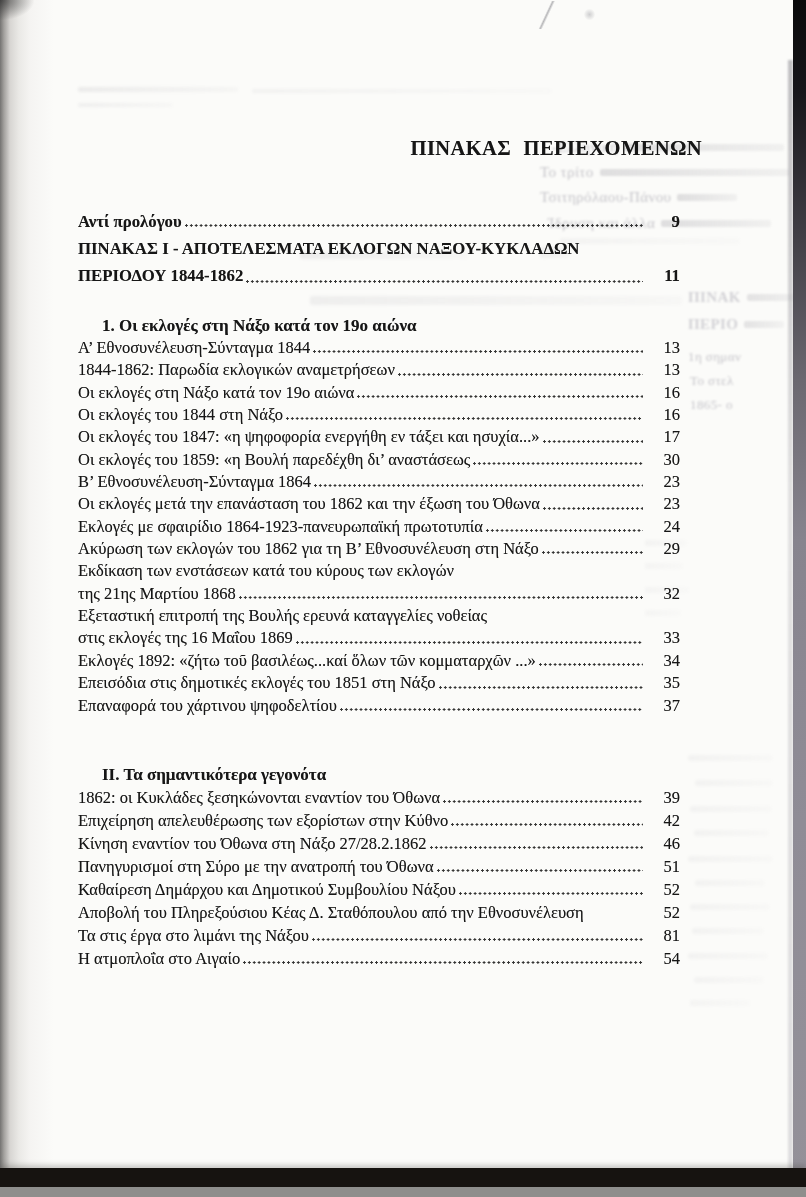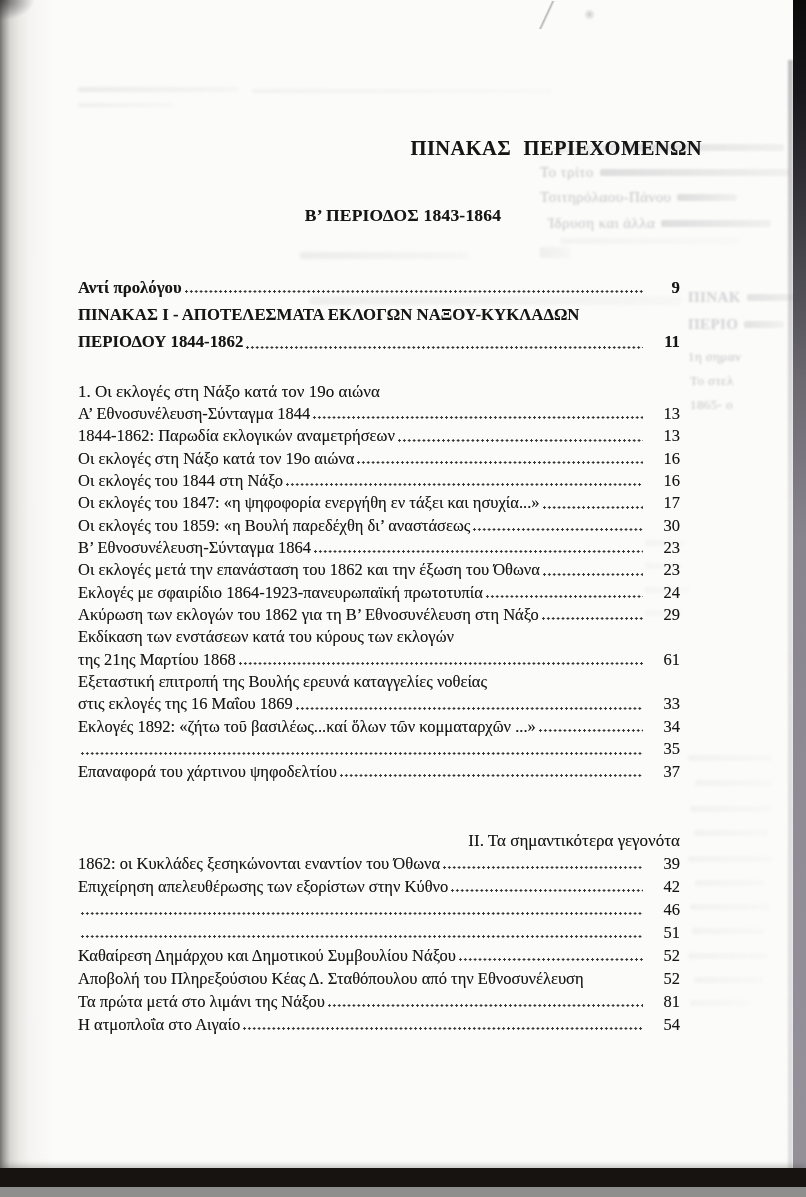--- a/index.html
+++ b/index.html
@@ -40,23 +40,23 @@
   .row .lbl{white-space:nowrap;flex:0 0 auto;}
   .row .dots{flex:1 1 auto;margin:0 3px 0 2px;align-self:stretch;
     background-image:radial-gradient(circle,rgba(25,25,25,.88) 1.05px,rgba(0,0,0,0) 1.35px);
     background-size:4.9px 5px;background-repeat:repeat-x;background-position:left calc(100% - 5px);}
   .row .spacer{flex:1 1 auto;}
   .row .pnum{flex:0 0 34px;text-align:right;white-space:nowrap;}
   #front-rows .row{font-weight:bold;font-size:16.8px;}
   #front-rows .row:nth-child(1){margin-top:50px;height:23px;line-height:23px;}
   #front-rows .row:nth-child(2){margin-top:2px;height:27px;line-height:27px;}
   #front-rows .row:nth-child(3){height:27px;line-height:27px;}
-  .sec-h{font-weight:normal;font-size:17px;line-height:23px;}
+  .sec-h{font-weight:bold;font-size:17px;line-height:23px;margin-left:24px;}
   .sec:nth-of-type(1) .sec-h{margin-top:25px;}
-  .sec:nth-of-type(2) .sec-h{margin-top:46px;text-align:right;}
+  .sec:nth-of-type(2) .sec-h{margin-top:46px;}
   .sec:nth-of-type(2) .row{line-height:23px;height:23px;}
 </style>
 </head>
 <body>
 
 <div class="scan">
   <div class="edge-right-shadow"></div>
   <div class="edge-left"></div>
   <div class="corner-tl"></div>
   <div class="edge-right"></div>
@@ -95,21 +95,20 @@
       <div class="ghost" style="left: 690px; top: 373px; font-size: 13px;">
         <span>Το στελ</span>
       </div>
       <div class="ghost" style="left: 690px; top: 397px; font-size: 13px;">
         <span>1865- ο</span>
       </div>
     </div>
 
   <div class="doc">
     <h1>ΠΙΝΑΚΑΣ ΠΕΡΙΕΧΟΜΕΝΩΝ</h1>
-    <h2>Β’ ΠΕΡΙΟΔΟΣ 1843-1864</h2>
     <div id="front-rows">
         <div class="row">
           <span class="lbl">Αντί προλόγου</span>
           <span class="dots"></span>
           <span class="pnum">9</span>
         </div>
         <div class="row">
           <span class="lbl">ΠΙΝΑΚΑΣ Ι - ΑΠΟΤΕΛΕΣΜΑΤΑ ΕΚΛΟΓΩΝ ΝΑΞΟΥ-ΚΥΚΛΑΔΩΝ</span>
         </div>
         <div class="row">
@@ -170,36 +169,37 @@
             <span class="lbl">Ακύρωση των εκλογών του 1862 για τη Β’ Εθνοσυνέλευση στη Νάξο</span>
             <span class="dots"></span>
             <span class="pnum">29</span>
           </div>
           <div class="row">
             <span class="lbl">Εκδίκαση των ενστάσεων κατά του κύρους των εκλογών</span>
           </div>
           <div class="row">
             <span class="lbl">της 21ης Μαρτίου 1868</span>
             <span class="dots"></span>
-            <span class="pnum">61</span>
+            <span class="pnum">32</span>
           </div>
           <div class="row">
             <span class="lbl">Εξεταστική επιτροπή της Βουλής ερευνά καταγγελίες νοθείας</span>
           </div>
           <div class="row">
             <span class="lbl">στις εκλογές της 16 Μαΐου 1869</span>
             <span class="dots"></span>
             <span class="pnum">33</span>
           </div>
           <div class="row">
             <span class="lbl">Εκλογές 1892: «ζήτω τοῦ βασιλέως...καί ὅλων τῶν κομματαρχῶν ...»</span>
             <span class="dots"></span>
             <span class="pnum">34</span>
           </div>
           <div class="row">
+            <span class="lbl">Επεισόδια στις δημοτικές εκλογές του 1851 στη Νάξο</span>
             <span class="dots"></span>
             <span class="pnum">35</span>
           </div>
           <div class="row">
             <span class="lbl">Επαναφορά του χάρτινου ψηφοδελτίου</span>
             <span class="dots"></span>
             <span class="pnum">37</span>
           </div>
         </div>
         <div class="sec">
@@ -208,39 +208,41 @@
             <span class="lbl">1862: οι Κυκλάδες ξεσηκώνονται εναντίον του Όθωνα</span>
             <span class="dots"></span>
             <span class="pnum">39</span>
           </div>
           <div class="row">
             <span class="lbl">Επιχείρηση απελευθέρωσης των εξορίστων στην Κύθνο</span>
             <span class="dots"></span>
             <span class="pnum">42</span>
           </div>
           <div class="row">
+            <span class="lbl">Κίνηση εναντίον του Όθωνα στη Νάξο 27/28.2.1862</span>
             <span class="dots"></span>
             <span class="pnum">46</span>
           </div>
           <div class="row">
+            <span class="lbl">Πανηγυρισμοί στη Σύρο με την ανατροπή του Όθωνα</span>
             <span class="dots"></span>
             <span class="pnum">51</span>
           </div>
           <div class="row">
             <span class="lbl">Καθαίρεση Δημάρχου και Δημοτικού Συμβουλίου Νάξου</span>
             <span class="dots"></span>
             <span class="pnum">52</span>
           </div>
           <div class="row">
             <span class="lbl">Αποβολή του Πληρεξούσιου Κέας Δ. Σταθόπουλου από την Εθνοσυνέλευση</span>
             <span class="spacer"></span>
             <span class="pnum">52</span>
           </div>
           <div class="row">
-            <span class="lbl">Τα πρώτα μετά στο λιμάνι της Νάξου</span>
+            <span class="lbl">Τα στις έργα στο λιμάνι της Νάξου</span>
             <span class="dots"></span>
             <span class="pnum">81</span>
           </div>
           <div class="row">
             <span class="lbl">Η ατμοπλοΐα στο Αιγαίο</span>
             <span class="dots"></span>
             <span class="pnum">54</span>
           </div>
         </div>
       </div>

